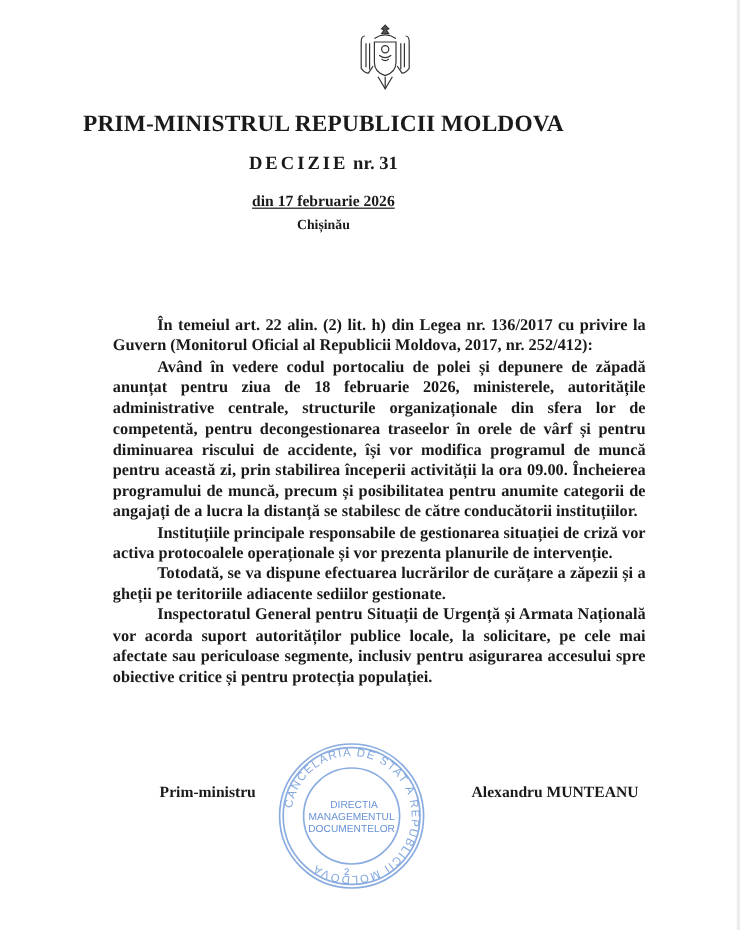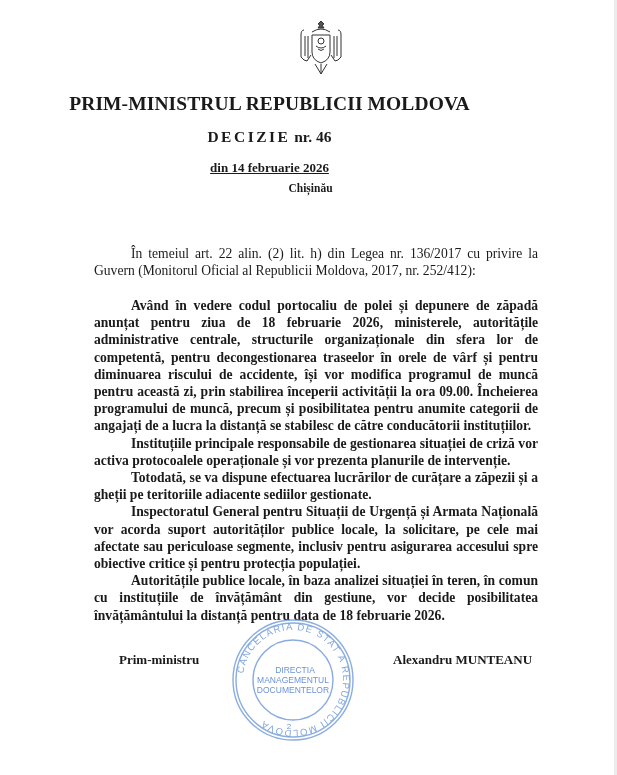--- a/index.html
+++ b/index.html
@@ -5,27 +5,27 @@
   html, body { margin:0; padding:0; background:#ffffff; }
   body { width:617px; height:775px; position:relative; overflow:hidden;
          font-family:"Liberation Serif", "DejaVu Serif", serif; color:#1a1a1a; }
   .edge-right { position:absolute; right:0; top:0; width:3px; height:775px; background:#ececec; }
   .coat { position:absolute; left:298px; top:18px; width:46px; height:60px; }
   .title { position:absolute; left:0; width:539px; text-align:center; font-weight:bold; }
   .t1 { top:93px; font-size:19.5px; letter-spacing:0.1px; }
   .t2 { top:128px; font-size:15.5px; }
   .t2 .sp { letter-spacing:2.5px;margin-top:35px; }
   .t3 { top:160px; font-size:13px; text-decoration:underline; }
-  .t4 { top:182px; font-size:11.5px;padding-left:41px; }
+  .t4 { top:182px; font-size:11.5px; }
   .body { position:absolute; left:94px; width:444px; font-size:13.6px; line-height:17.2px; text-align:justify; }
   .body p { margin:0; text-indent:37px; }
-  .b0 { top:245px; }
+  .b0 { top:262px;font-weight:bold; }
   .b1 { top:297px;font-weight:bold; }
   .sign { position:absolute; top:652px; font-size:13px; font-weight:bold; }
-  .sign-l { left:119px; }
+  .sign-l { left:133px; }
   .sign-r { left:393px; }
   .stamp { position:absolute; left:229px; top:617px; width:128px; height:126px; }
 </style>
 </head>
 <body>
 
 <div class="edge-right"></div>
 
 <svg class="coat" viewBox="0 0 46 60">
   <g fill="none" stroke="#333" stroke-width="1">
@@ -42,35 +42,34 @@
     <path d="M18 28 q5 4 10 0"></path>
     <path d="M20 31 q3 3 6 0"></path>
     <path d="M17 46 l6 10 6 -10"></path>
     <line x1="23" y1="46" x2="23" y2="56"></line>
   </g>
 </svg>
 
 <div class="title t1">PRIM-MINISTRUL REPUBLICII MOLDOVA</div>
 <div class="title t2">
   <span class="sp">DECIZIE</span>
-  <span>nr. 46</span>
+  <span>nr. 31</span>
 </div>
-<div class="title t3">din 14 februarie 2026</div>
+<div class="title t3">din 17 februarie 2026</div>
 <div class="title t4">Chișinău</div>
 
 <div class="body b0">
   <p>În temeiul art. 22 alin. (2) lit. h) din Legea nr. 136/2017 cu privire la Guvern (Monitorul Oficial al Republicii Moldova, 2017, nr. 252/412):</p>
 </div>
 
 <div class="body b1">
   <p>Având în vedere codul portocaliu de polei și depunere de zăpadă anunțat pentru ziua de 18 februarie 2026, ministerele, autoritățile administrative centrale, structurile organizaționale din sfera lor de competentă, pentru decongestionarea traseelor în orele de vârf și pentru diminuarea riscului de accidente, își vor modifica programul de muncă pentru această zi, prin  stabilirea începerii activității la ora 09.00. Încheierea programului de muncă, precum și posibilitatea pentru anumite categorii de angajați de a lucra la distanță se stabilesc de către conducătorii instituțiilor.</p>
   <p>Instituțiile principale responsabile de gestionarea situației de criză vor activa protocoalele operaționale și vor prezenta planurile de intervenție.</p>
   <p>Totodată, se va dispune efectuarea lucrărilor de curățare a zăpezii și a gheții pe teritoriile adiacente sediilor gestionate.</p>
   <p>Inspectoratul General pentru Situații de Urgență și Armata Națională vor acorda suport autorităților publice locale, la solicitare, pe cele mai afectate sau periculoase segmente, inclusiv pentru asigurarea accesului spre obiective critice și pentru protecția populației.</p>
-  <p>Autoritățile publice locale, în baza analizei situației în teren, în comun cu instituțiile de învățământ din gestiune, vor decide posibilitatea învățământului la distanță pentru data de 18 februarie 2026.</p>
 </div>
 
 <div class="sign sign-l">Prim-ministru</div>
 <div class="sign sign-r">Alexandru MUNTEANU</div>
 
 <svg class="stamp" viewBox="0 0 128 126">
   <defs>
     <path id="ring" d="M64 63 m-50 0 a50 50 0 1 1 100 0 a50 50 0 1 1 -100 0"></path>
   </defs>
   <g fill="none" stroke="#6d98d8" stroke-width="1.4" opacity="0.8">

